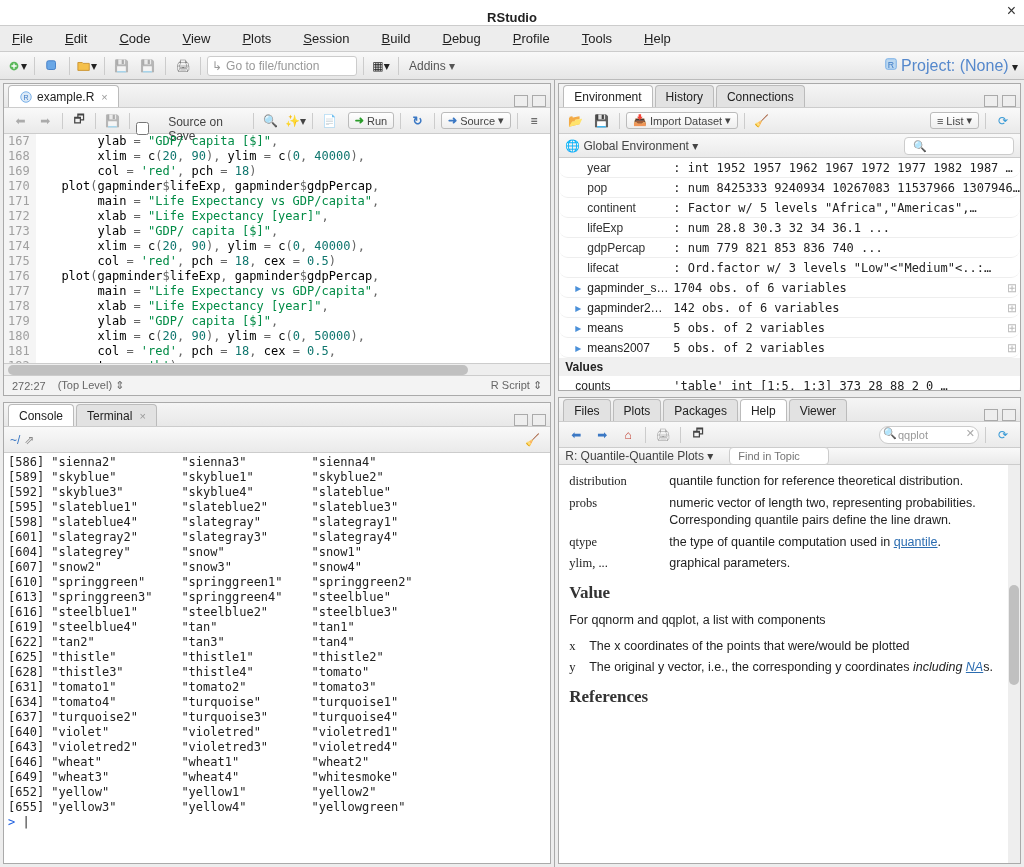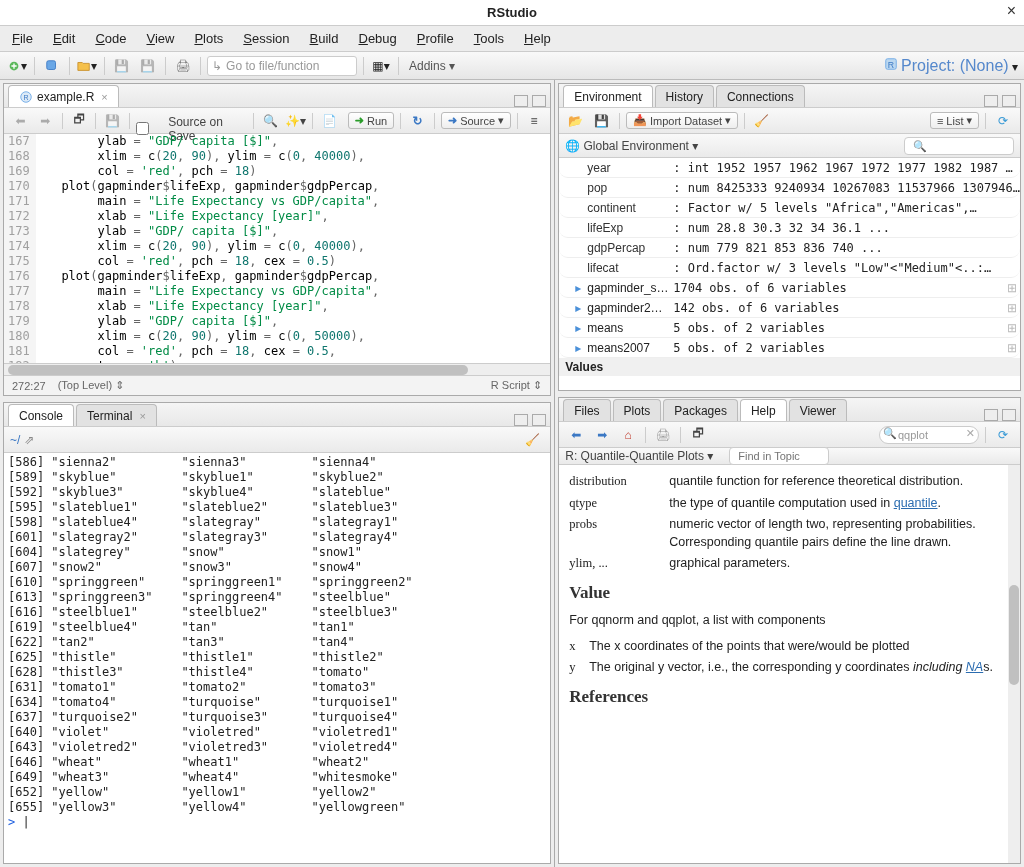--- a/index.html
+++ b/index.html
@@ -1,20 +1,20 @@
 <!DOCTYPE html>
 <html><head>
 <meta charset="utf-8">
 <style>
 * { box-sizing: border-box; margin: 0; padding: 0; }
 html, body { width: 1024px; height: 867px; overflow: hidden; font-family: "Lucida Grande","Segoe UI",Verdana,Arial,sans-serif; font-size: 12px; color: #222; background: #ededed; }
-.titlebar { height: 26px; background: #fff; display:flex; align-items:center; justify-content:center; position:relative; border-bottom:1px solid #ccc;}
+.titlebar { height: 26px; background: #fff; display:flex; align-items:flex-end; justify-content:center; position:relative; border-bottom:1px solid #ccc;}
 .titlebar .title { font-size: 13px; font-weight: bold; }
 .titlebar .close { position:absolute; right:8px; top:2px; font-size: 16px; color:#333; cursor:pointer; }
-.menubar { height: 26px; background: #ededed; display:flex; align-items:center; padding: 0 12px; gap: 20px; border-bottom:1px solid #ccc;}
+.menubar { height: 26px; background: #ededed; display:flex; align-items:center; padding: 0 12px; gap: 32px; border-bottom:1px solid #ccc;}
 .menubar span { font-size:13px; cursor:pointer; }
 .menubar span u { text-decoration: underline; }
 .toolbar-main { height: 28px; background: linear-gradient(#f9f9f9,#e6e6e6); border-bottom:1px solid #bbb; display:flex; align-items:center; padding:0 6px; gap:4px; }
 .toolbar-main .sep { width:1px; height:18px; background:#ccc; margin:0 2px; }
 .ico-btn { width:22px; height:20px; display:inline-flex; align-items:center; justify-content:center; border-radius:3px; cursor:pointer; }
 .goto { flex: 0 0 150px; height:20px; border:1px solid #ccc; border-radius:3px; background:#fff; display:flex; align-items:center; padding:0 4px; color:#999; }
 .addins { color:#555; font-size:12px; padding:0 4px; }
 .spacer { flex:1; }
 .proj { color:#5588cc; font-size:16px; }
 .workspace { display:flex; height: calc(867px - 26px - 26px - 28px); }
@@ -334,20 +334,24 @@
             <div class="name"><span class="exp">▸</span>means</div>
             <div class="val">5 obs. of 2 variables</div>
             <div style="width: 16px; color: rgb(187, 187, 187); text-align: center;">⊞</div>
           </div>
           <div class="env-row">
             <div class="name"><span class="exp">▸</span>means2007</div>
             <div class="val">5 obs. of 2 variables</div>
             <div style="width: 16px; color: rgb(187, 187, 187); text-align: center;">⊞</div>
           </div>
           <div class="env-section">Values</div>
+          <div class="env-row">
+            <div class="name">counts</div>
+            <div class="val">'table' int [1:5, 1:3] 373 28 88 2 0 …</div>
+          </div>
         </div>
     </div>
 
     <div class="pane">
       <div class="tabbar">
         <div class="tab inactive">
             <span>Files</span>
           </div>
         <div class="tab inactive">
             <span>Plots</span>
@@ -388,26 +392,26 @@
         <span><span>R: Quantile-Quantile Plots</span> ▾</span>
         <div class="spacer" style="flex:0 0 8px"></div>
         <input class="searchbox" style="border-radius: 4px; width: 100px;" placeholder="Find in Topic">
       </div>
       <div class="help-body">
         <div class="arg">
             <div class="aname">distribution</div>
             <div class="adesc">quantile function for reference theoretical distribution.</div>
           </div>
         <div class="arg">
+            <div class="aname">probs</div>
+            <div class="adesc">numeric vector of length two, representing probabilities. Corresponding quantile pairs define the line drawn.</div>
+          </div>
+        <div class="arg">
             <div class="aname">qtype</div>
             <div class="adesc"><span>the type of quantile computation used in </span><a>quantile</a>.</div>
-          </div>
-        <div class="arg">
-            <div class="aname">probs</div>
-            <div class="adesc">numeric vector of length two, representing probabilities. Corresponding quantile pairs define the line drawn.</div>
           </div>
         <div class="arg">
             <div class="aname">ylim, ...</div>
             <div class="adesc">graphical parameters.</div>
           </div>
         <h3>Value</h3>
         <p>For qqnorm and qqplot, a list with components</p>
         <div class="arg" style="margin-top:8px">
             <div class="aname" style="width:20px">x</div>
             <div class="adesc">The x coordinates of the points that were/would be plotted</div>

